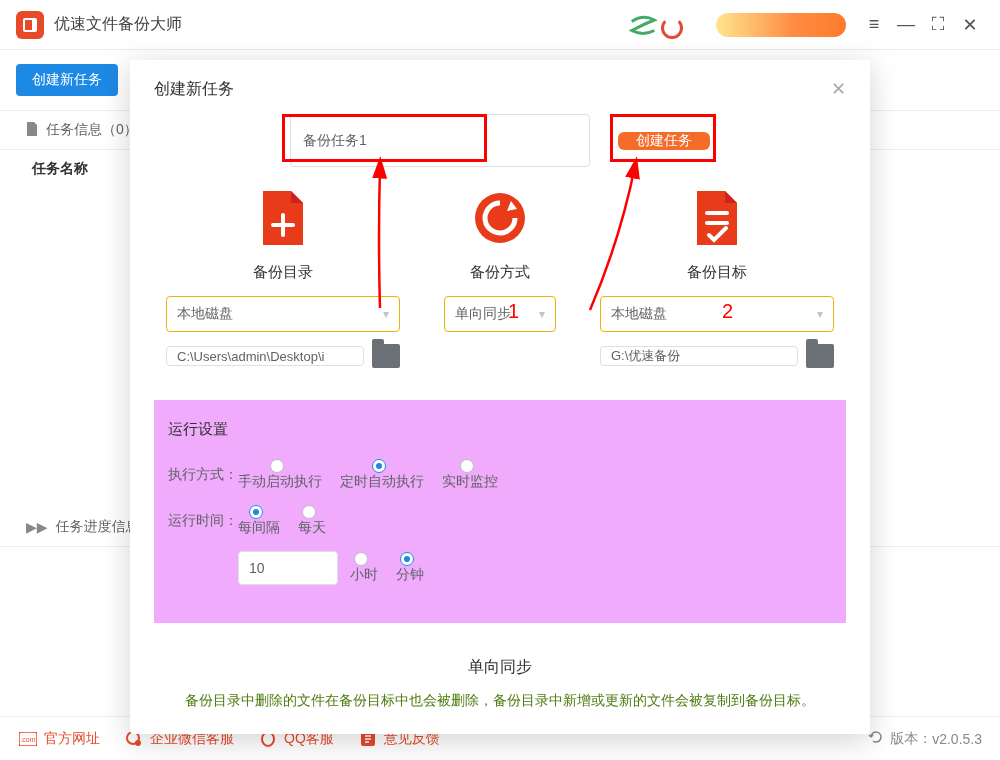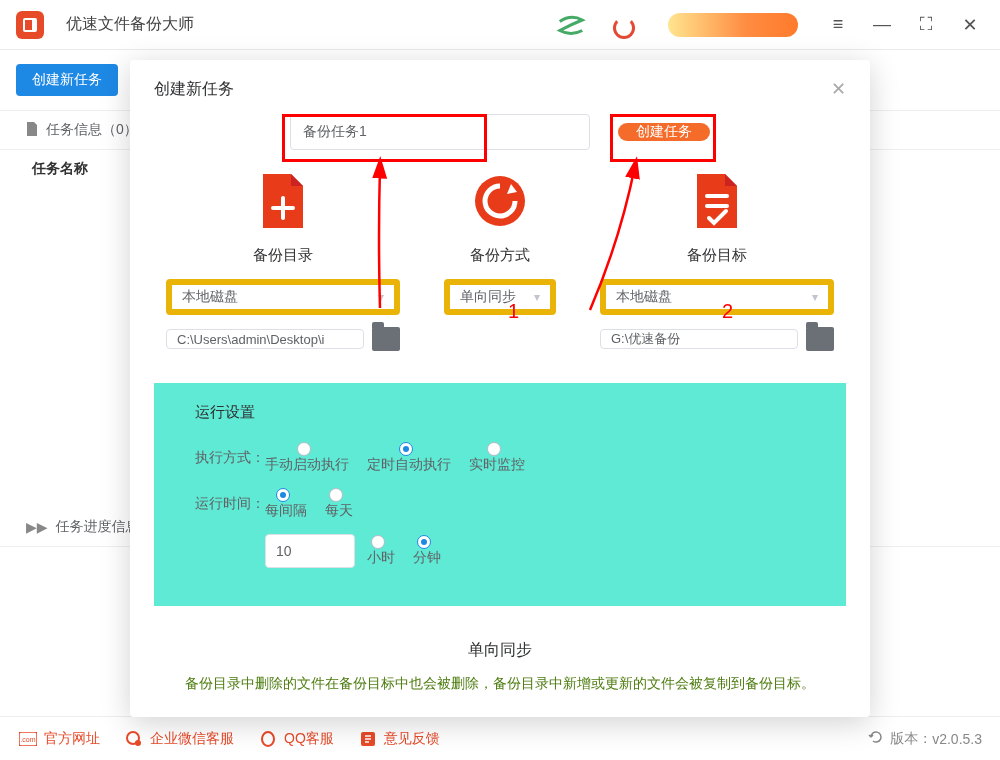--- a/index.html
+++ b/index.html
@@ -14,21 +14,20 @@
     position: relative;
   }
 
   
   .titlebar {
     height: 50px;
     display: flex;
     align-items: center;
     padding: 0 16px;
     border-bottom: 1px solid #eaeaea;
-    gap: 12px;
   }
   .logo {
     width: 28px; height: 28px;
     background: #e74a29;
     border-radius: 6px;
     display: flex; align-items: center; justify-content: center;
     margin-right: 10px;
   }
   .logo-inner {
     width: 14px; height: 14px; border: 2px solid #fff; border-radius: 2px;
@@ -100,46 +99,46 @@
   .modal-head {
     padding:18px 24px 14px 24px; display:flex; align-items:center;
   }
   .modal-title { font-size:16px; color:#303133;}
   .modal-close { margin-left:auto; color:#aaa; font-size:18px; cursor:pointer;}
   .task-row {
     display:flex; justify-content:center; align-items:center;
     gap: 28px; margin: 0 0 14px 0;
   }
   .task-input {
-    width: 300px; height: 36px; border:1px solid #dcdfe6;
+    width: 300px; height: 53px; border:1px solid #dcdfe6;
     border-radius:4px; padding:0 12px; font-size:14px; color:#606266;
     outline:none;
   }
   .btn-create {
     background:#f56c2a; color:#fff; border:none;
-    padding:0 18px; border-radius:12px; font-size:14px; cursor:pointer;
+    padding:0 18px; border-radius:6px; font-size:14px; cursor:pointer;
   }
   .hl-box { position:absolute; border:3px solid #ff0000; pointer-events:none;}
   .hl1 { top:54px; left:152px; width:205px; height:48px; }
   .hl2 { top:54px; left:480px; width:106px; height:48px; }
 
   .cols {
     margin: 16px 24px 0 24px;
     background:#fff;
     display:grid; grid-template-columns: 1fr 1fr 1fr; gap: 44px;
     padding: 8px 12px 18px 12px;
   }
   .col { text-align:center; }
   .big-icon {
     width:54px;height:54px;margin:0 auto 18px auto;
     display:flex;align-items:center;justify-content:center;
   }
   .col-label { color:#303133; font-size:15px; margin-bottom:14px;}
   .sel {
-    width:100%; height:36px; border:6px solid #eab308; border-radius:4px;
+    width:100%; height:36px; border:1px solid #eab308; border-radius:4px;
     display:flex;align-items:center; padding:0 10px; color:#606266;
     justify-content:space-between; cursor:pointer; background:#fff;
     font-size:14px;
   }
   .chev { color:#c0c4cc; font-size:12px;}
   .path-row {
     margin-top:12px; display:flex; align-items:center; gap:8px;
   }
   .path-input {
     flex:1; height:20px; border:1px solid #dcdfe6; border-radius:4px;
@@ -150,40 +149,40 @@
     width:28px;height:24px; background:#6b6f76; border-radius:2px;
     position:relative; cursor:pointer;
   }
   .folder-btn::before{
     content:"";position:absolute;top:-5px;left:0;width:12px;height:6px;
     background:#6b6f76;border-radius:2px 2px 0 0;
   }
 
   .settings {
     margin:14px 24px 12px 24px;
-    background:#5eead4;
-    padding:20px 30px 24px 41px;
+    background:#f0abfc;
+    padding:20px 30px 24px 14px;
     color:#606266; font-size:14px;
   }
   .settings h4 { color:#303133; font-weight:normal; font-size:15px; margin-bottom:20px;}
   .srow { display:flex; align-items:center; margin-bottom:14px;}
   .srow .lab { width:70px; color:#606266;}
   .radio {
     display:inline-flex;align-items:center;margin-right:18px; cursor:pointer;flex-direction:column;
   }
   .rdot {
     width:14px;height:14px;border:1px solid #b8bcc4;border-radius:50%;
     margin-right:6px; position:relative; background:#fff;
   }
   .radio.sel-r .rdot{ border-color:#1e88e5;}
   .radio.sel-r .rdot::after{
     content:"";position:absolute;inset:3px;border-radius:50%;background:#1e88e5;
   }
   .num-input{
-    width:90px;height:34px;border:1px solid #dcdfe6;border-radius:4px;
+    width:100px;height:34px;border:1px solid #dcdfe6;border-radius:4px;
     padding:0 10px;font-size:14px;color:#606266;outline:none;background:#fff;
     margin-right:12px;
   }
 
   .sync-title{
     text-align:center;font-size:16px;color:#303133;margin:34px 0 14px 0;
   }
   .sync-desc{
     text-align:center;font-size:14px;color:#4d7c0f;padding:0 30px;
   }

